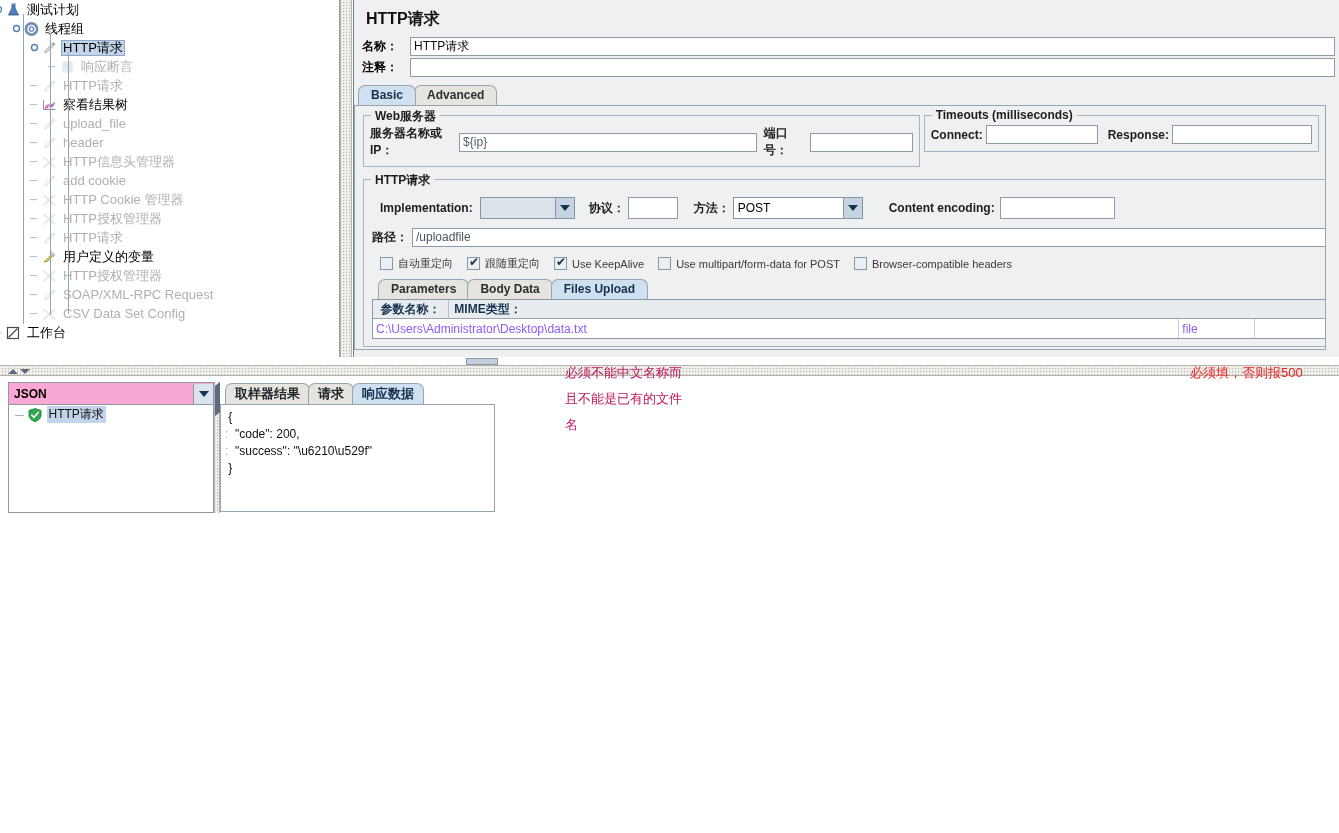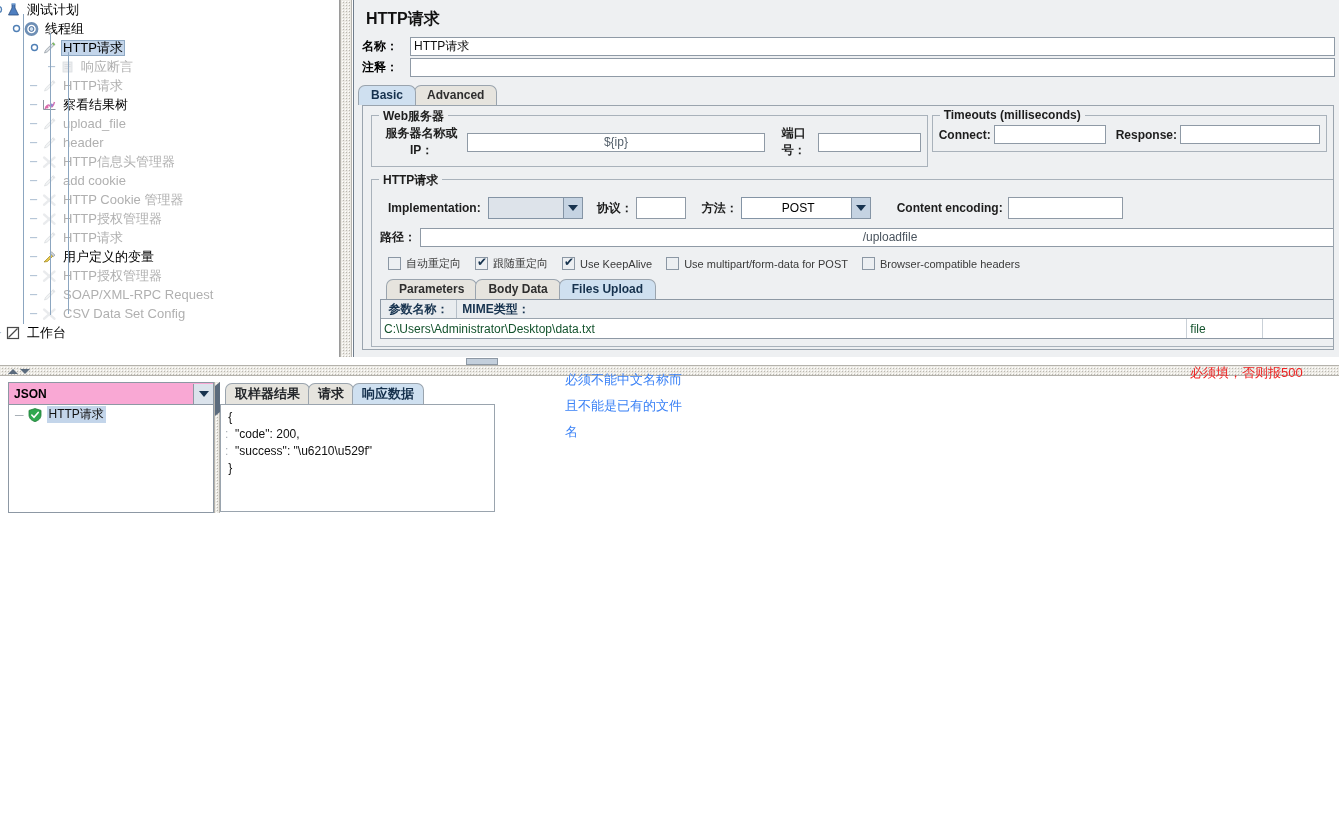--- a/index.html
+++ b/index.html
@@ -108,22 +108,22 @@
     position: relative;
   }
   .tab.active {
     background: #cfe0f0;
     color: #16314d;
     z-index: 3;
   }
   .tabpane {
     border: 1px solid #9aa4ae;
     background: #eef0f2;
-    margin: 0 0 0 8px;
-    position: relative; z-index: 2; text-align: center;
+    margin: 0 0 0 0;
+    position: relative; z-index: 2;
   }
 
   
   .group {
     border: 1px solid #a9b2bb;
     margin: 9px 6px 0 8px;
     padding: 7px 6px 7px 6px;
     position: relative;
     background: #eef0f2;
   }
@@ -159,21 +159,21 @@
     content: "\2714"; position: absolute; left: 1px; top: -3px;
     font-size: 12px; color: #15324d; line-height: 14px;
   }
   .cblab { font-size: 11px; color: #3a3a3a; }
 
   
   .ftable { border: 1px solid #8d98a4; background: #fff; margin: 0; }
   .fhead { display: flex; background: #e9ecef; border-bottom: 1px solid #9aa4ae; height: 19px; }
   .fhcell { font-size: 12px; font-weight: bold; color: #17334f; display: flex; align-items: center; justify-content: center; border-right: 1px solid #b6bfc8; }
   .frow { display: flex; height: 19px; background: #fff; }
-  .fcell { font-size: 12px; color: #14532d; display: flex; align-items: center; padding-left: 3px; border-right: 1px solid #c9d0d7; overflow: hidden; white-space: nowrap; }
+  .fcell { font-size: 12px; color: #8b5cf6; display: flex; align-items: center; padding-left: 3px; border-right: 1px solid #c9d0d7; overflow: hidden; white-space: nowrap; }
 
   
   #json-panel {
     position: absolute; left: 8px; top: 382px; width: 206px; height: 131px;
     background: #fff; border: 1px solid #8d98a4;
     overflow: hidden;
   }
   #json-combo {
     display: flex; align-items: center; height: 22px;
     border-bottom: 1px solid #8d98a4; background: #f9a8d4;
@@ -544,18 +544,18 @@
     <div id="res-body">
       <div id="res-lines">
           <div class="jline"> {</div>
           <div class="jline"><span class="gutter">:</span>  "code": 200,</div>
           <div class="jline"><span class="gutter">:</span>  "success": "\u6210\u529f"</div>
           <div class="jline"> }</div>
         </div>
     </div>
   </div>
 
-  <div class="anno" id="anno-0" style="left: 565px; top: 360px; color: #3b82f6; margin-top: 7px;">必须不能中文名称而
+  <div class="anno" id="anno-0" style="left: 565px; top: 360px; color: #be185d;">必须不能中文名称而
 且不能是已有的文件
 名</div>
   <div class="anno" id="anno-1" style="left: 1190px; top: 360px; color: rgb(238, 34, 34);">必须填，否则报500</div>
 
 </div>
 
 </body></html>

